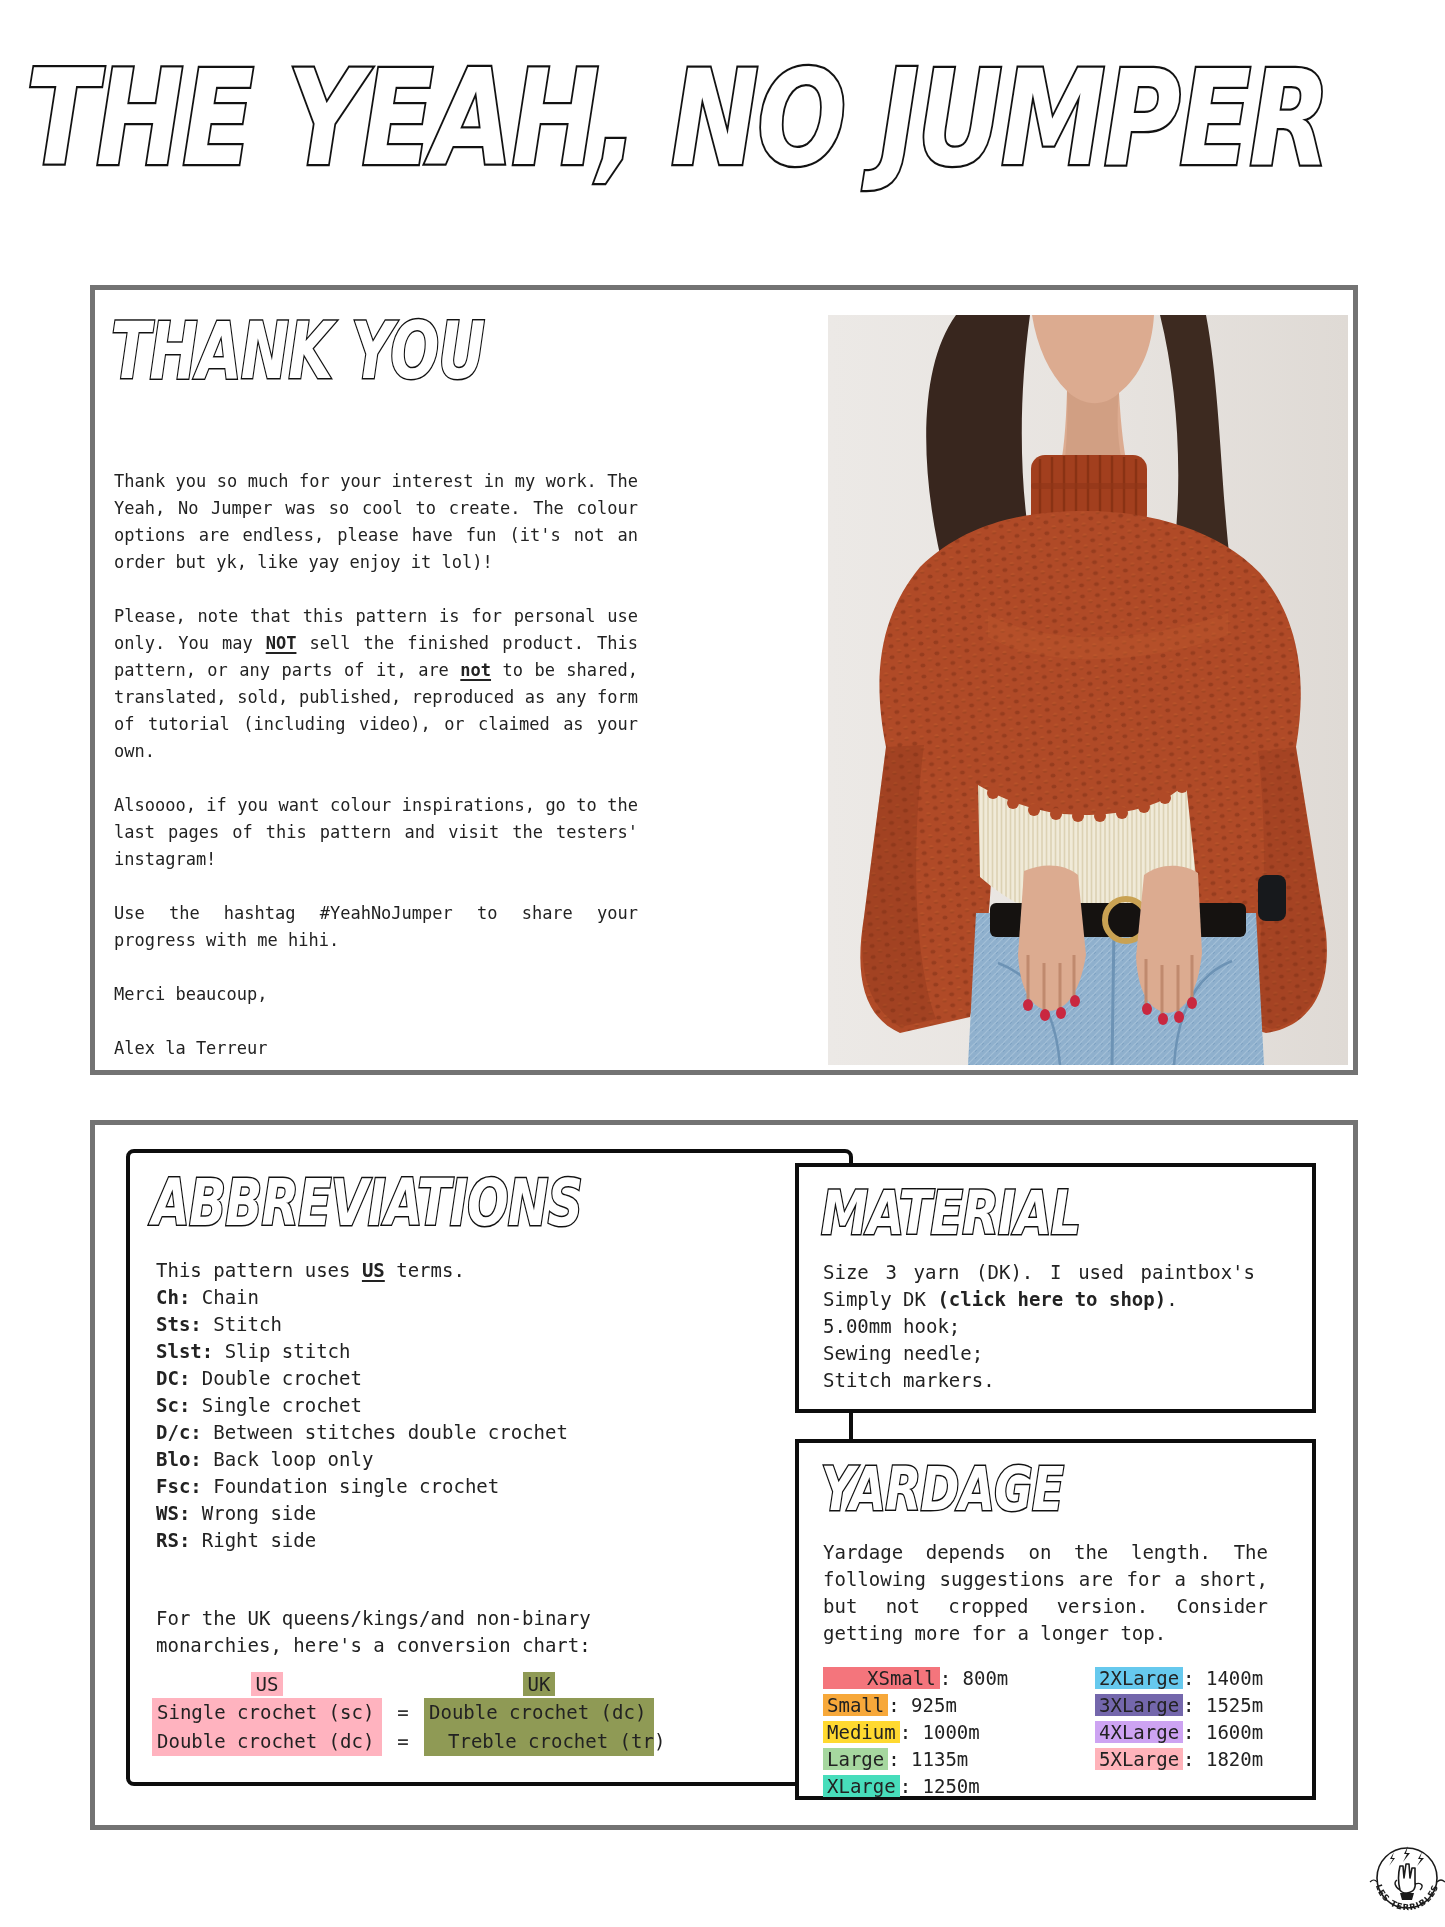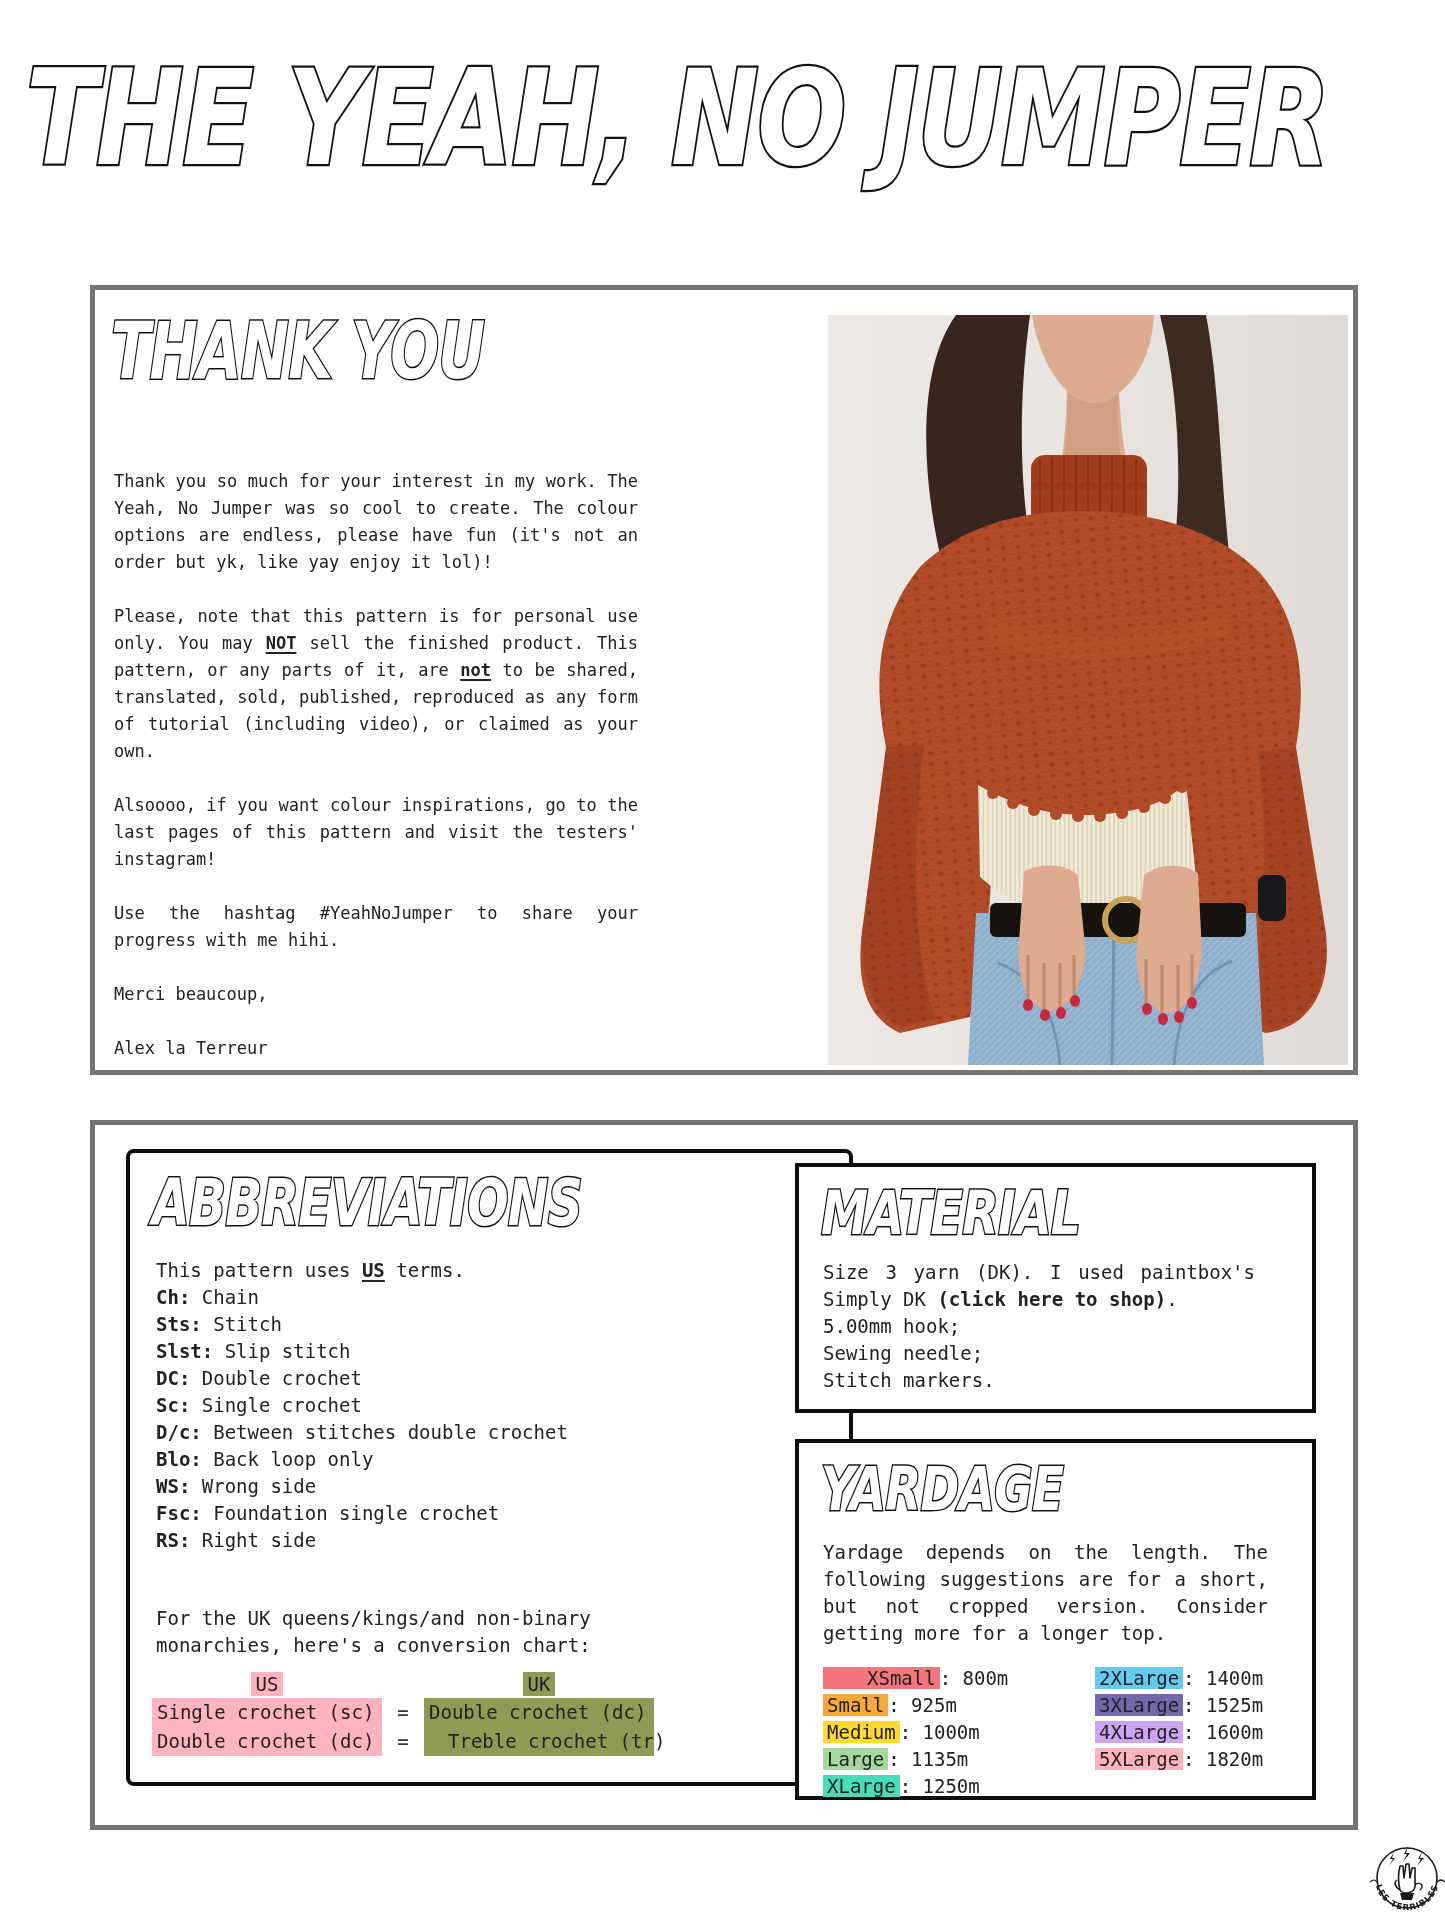--- a/index.html
+++ b/index.html
@@ -189,22 +189,22 @@
       <h2 id="abbrev-heading" class="outline-h">ABBREVIATIONS</h2>
       <div id="abbrev-list">
         <div><span>This pattern uses </span><span class="bu">US</span><span> terms.</span></div>
         <div><b>Ch:</b> <span>Chain</span></div>
         <div><b>Sts:</b> <span>Stitch</span></div>
         <div><b>Slst:</b> <span>Slip stitch</span></div>
         <div><b>DC:</b> <span>Double crochet</span></div>
         <div><b>Sc:</b> <span>Single crochet</span></div>
         <div><b>D/c:</b> <span>Between stitches double crochet</span></div>
         <div><b>Blo:</b> <span>Back loop only</span></div>
+        <div><b>Fsc:</b> <span>Foundation single crochet</span></div>
         <div><b>WS:</b> <span>Wrong side</span></div>
-        <div><b>Fsc:</b> <span>Foundation single crochet</span></div>
         <div><b>RS:</b> <span>Right side</span></div>
       </div>
 
       <div id="uk-note">For the UK queens/kings/and non-binary monarchies, here's a conversion chart:</div>
 
       <div id="conv-chart">
         <div class="crow">
           <span class="ccell-h"><span class="hl" style="background-color: rgb(255, 179, 191);">US</span></span>
           <span class="ceq"></span>
           <span class="ccell-h"><span class="hl" style="background-color: rgb(143, 154, 85);">UK</span></span>

